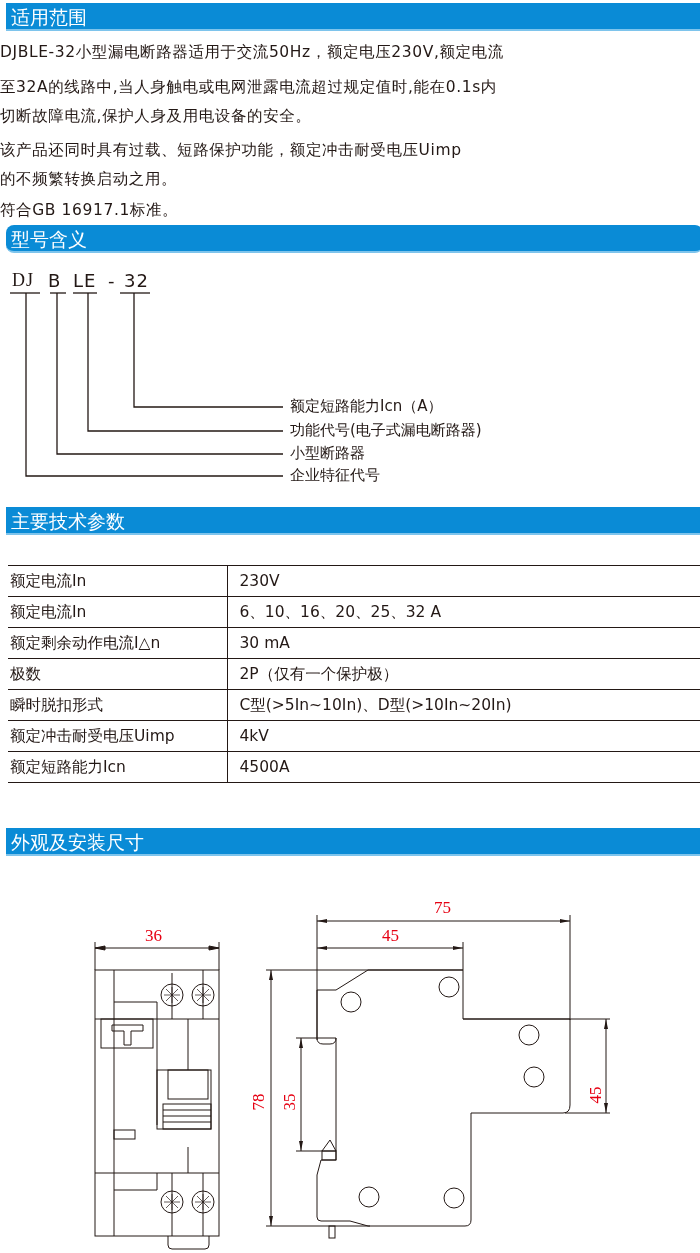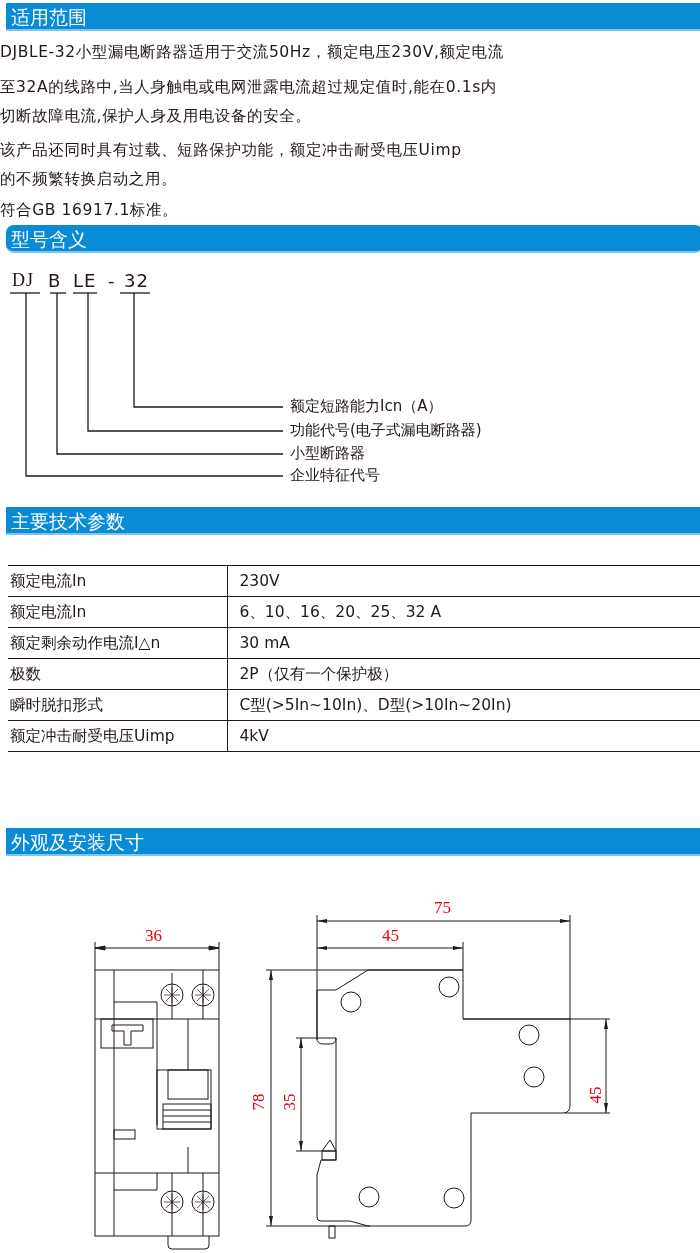--- a/index.html
+++ b/index.html
@@ -93,20 +93,24 @@
         <td class="v">2P（仅有一个保护极）</td>
       </tr>
     <tr>
         <td class="k">瞬时脱扣形式</td>
         <td class="v">C型(&gt;5In~10In)、D型(&gt;10In~20In)</td>
       </tr>
     <tr>
         <td class="k">额定冲击耐受电压Uimp</td>
         <td class="v">4kV</td>
       </tr>
+    <tr>
+        <td class="k">额定短路能力Icn</td>
+        <td class="v">4500A</td>
+      </tr>
   </tbody>
 </table>
 
 <div class="section-bar" style="top:828px;">外观及安装尺寸</div>
 
 <svg style="position:absolute;left:80px;top:900px;" width="170" height="353">
   <g stroke="#231815" stroke-width="1" fill="none">
 
     <line x1="15" y1="42" x2="15" y2="70"></line>
     <line x1="139" y1="42" x2="139" y2="70"></line>

